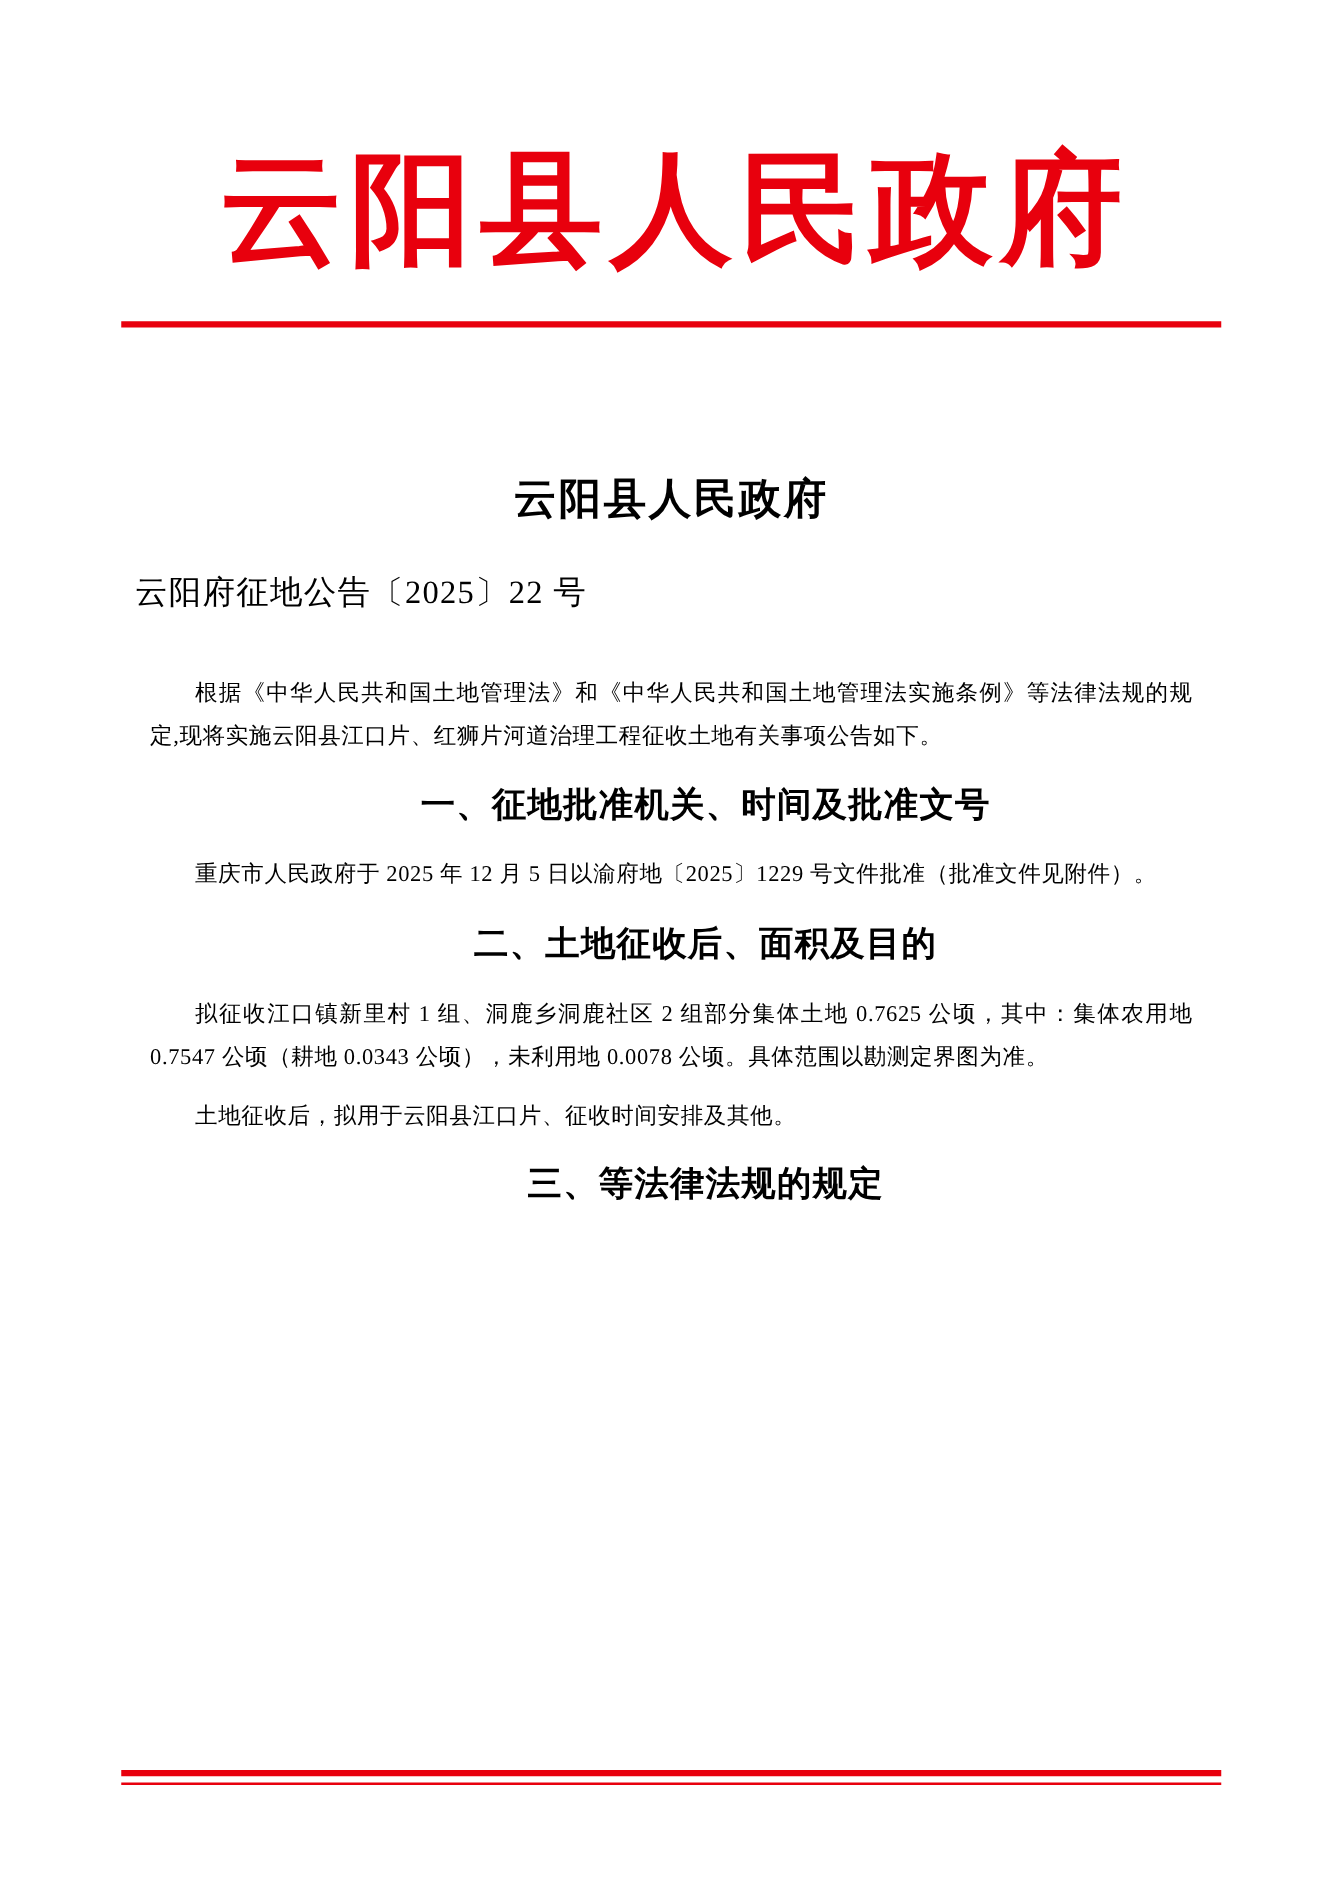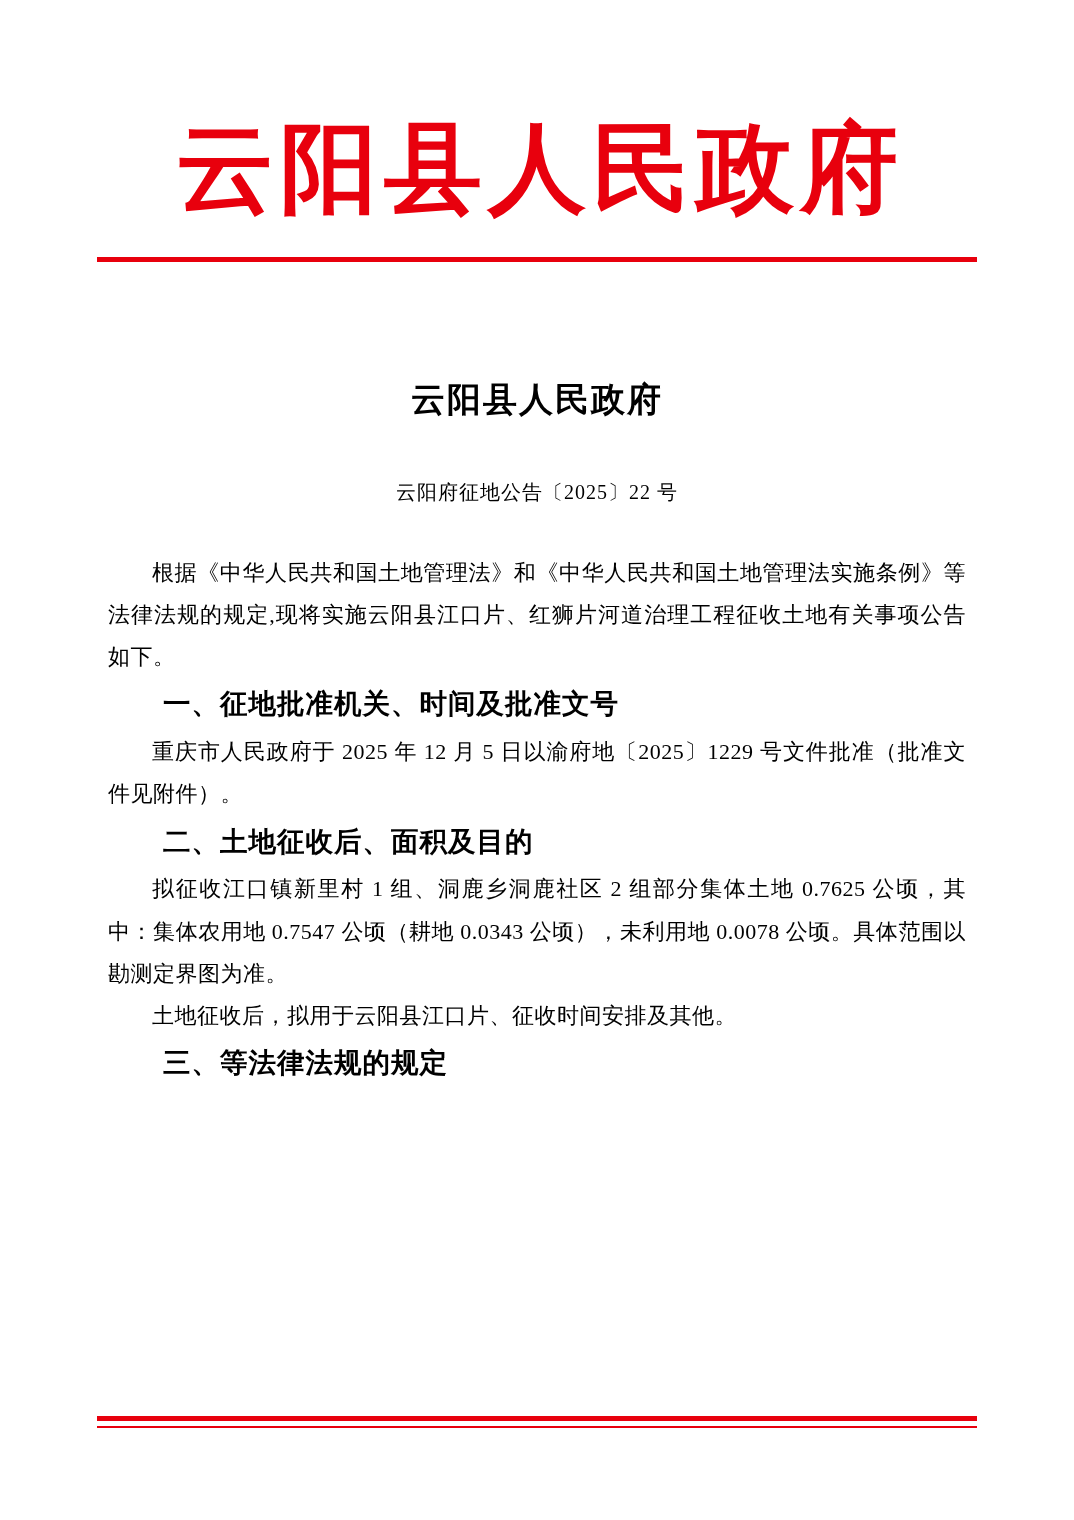--- a/index.html
+++ b/index.html
@@ -57,44 +57,45 @@
   .doc-title {
     text-align: center;
     font-weight: bold;
     font-size: 34px;
     line-height: 1.55;
     letter-spacing: 2px;
   }
   .doc-title-line { display: block; }
 
   .doc-number {
-    text-align: center;
-    font-size: 20px;
+    text-align: left;
+    font-size: 26px;
     letter-spacing: 1px;
-    margin-top: 52px;
+    margin-top: 29px;
     margin-bottom: 46px;
   }
 
   .para {
-    font-size: 22px;
+    font-size: 18px;
     line-height: 1.92;
     text-align: justify;
     text-justify: inter-ideograph;
     text-indent: 2em;
     letter-spacing: 0.5px;
-    margin: 0;
+    margin: 12px;
   }
 
   .heading {
     font-size: 27.5px;
     font-weight: bold;
     line-height: 1.92;
     text-indent: 2em;
     letter-spacing: 1px;
     margin: 0;
+    text-align: center;
   }
 
   
   .footer-rules {
     position: absolute;
     left: 0;
     right: 0;
     bottom: 92px;
     width: 880px;
     margin: 0 auto;

